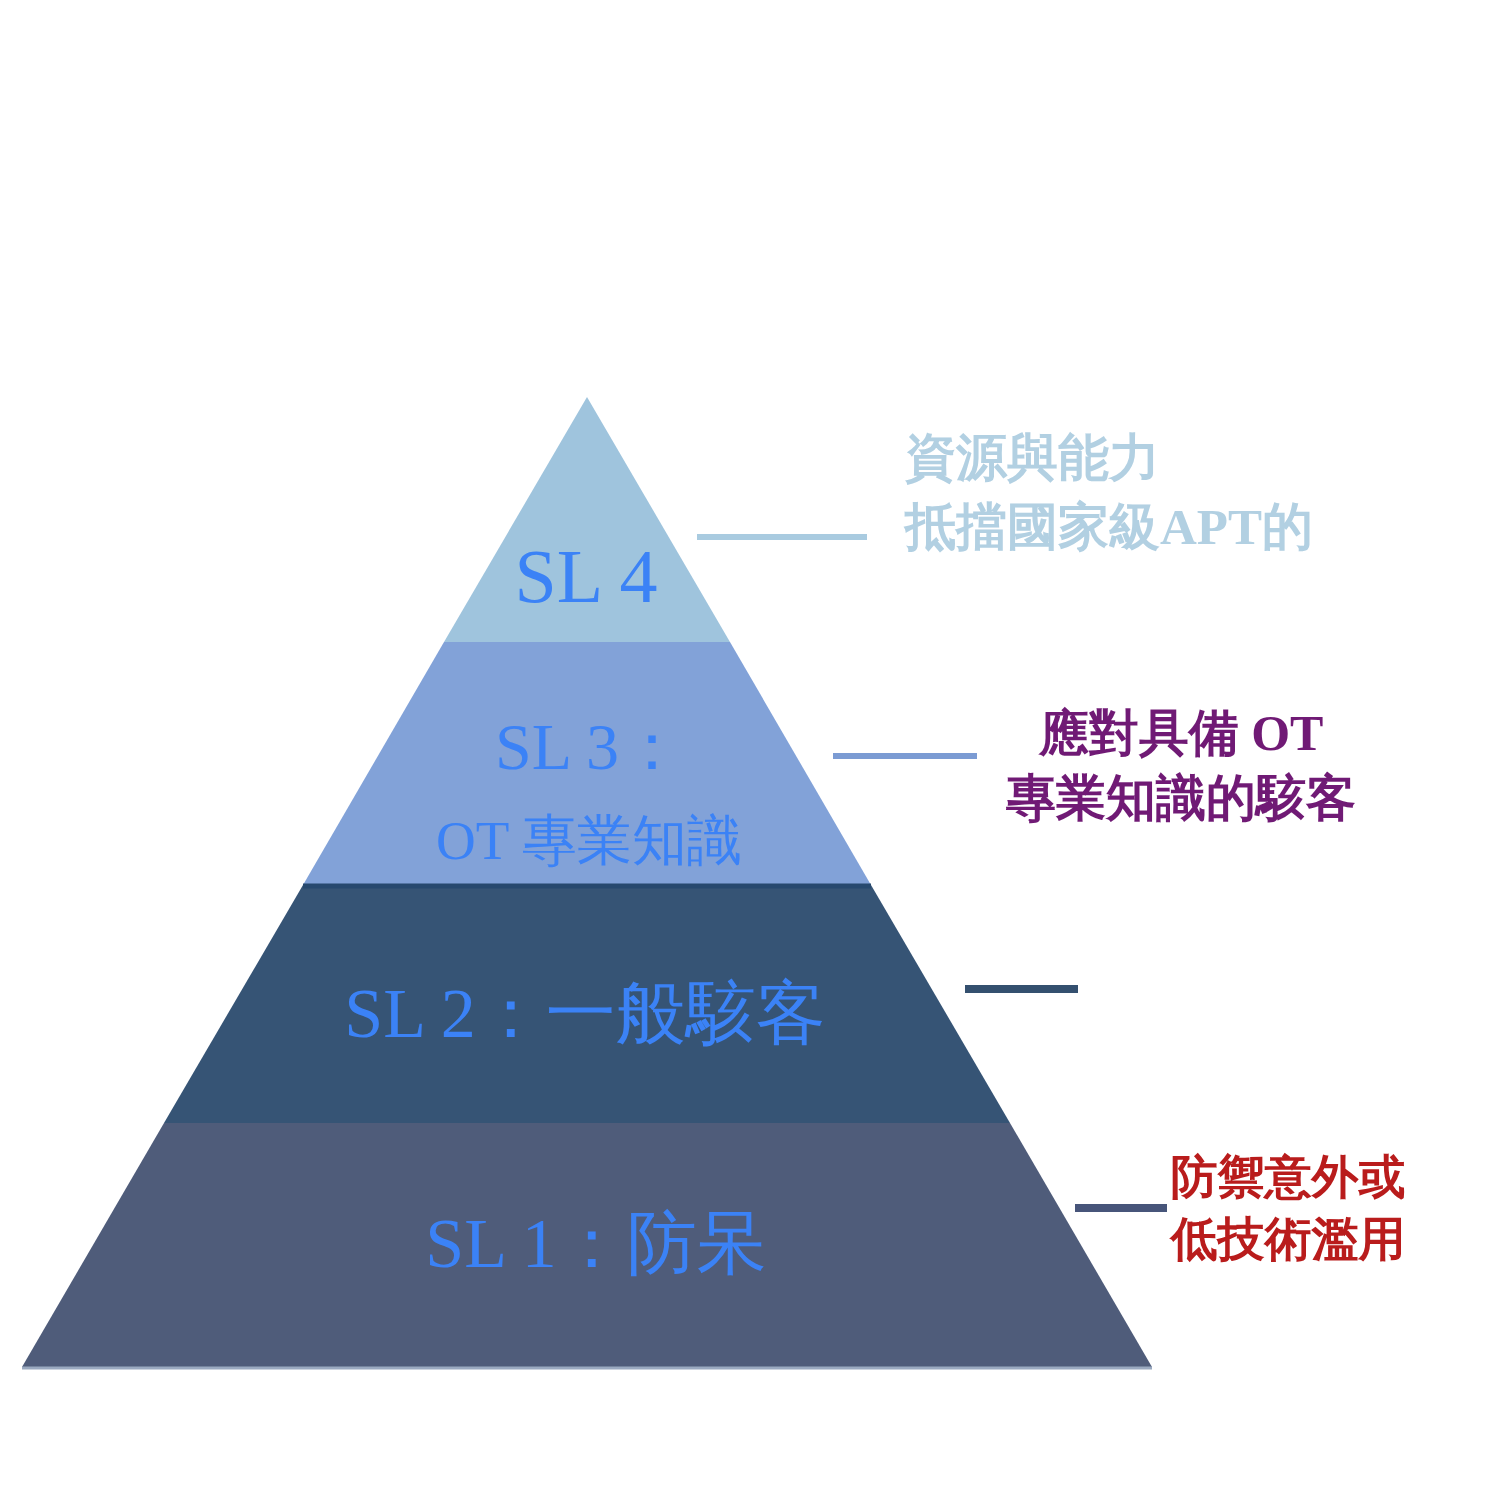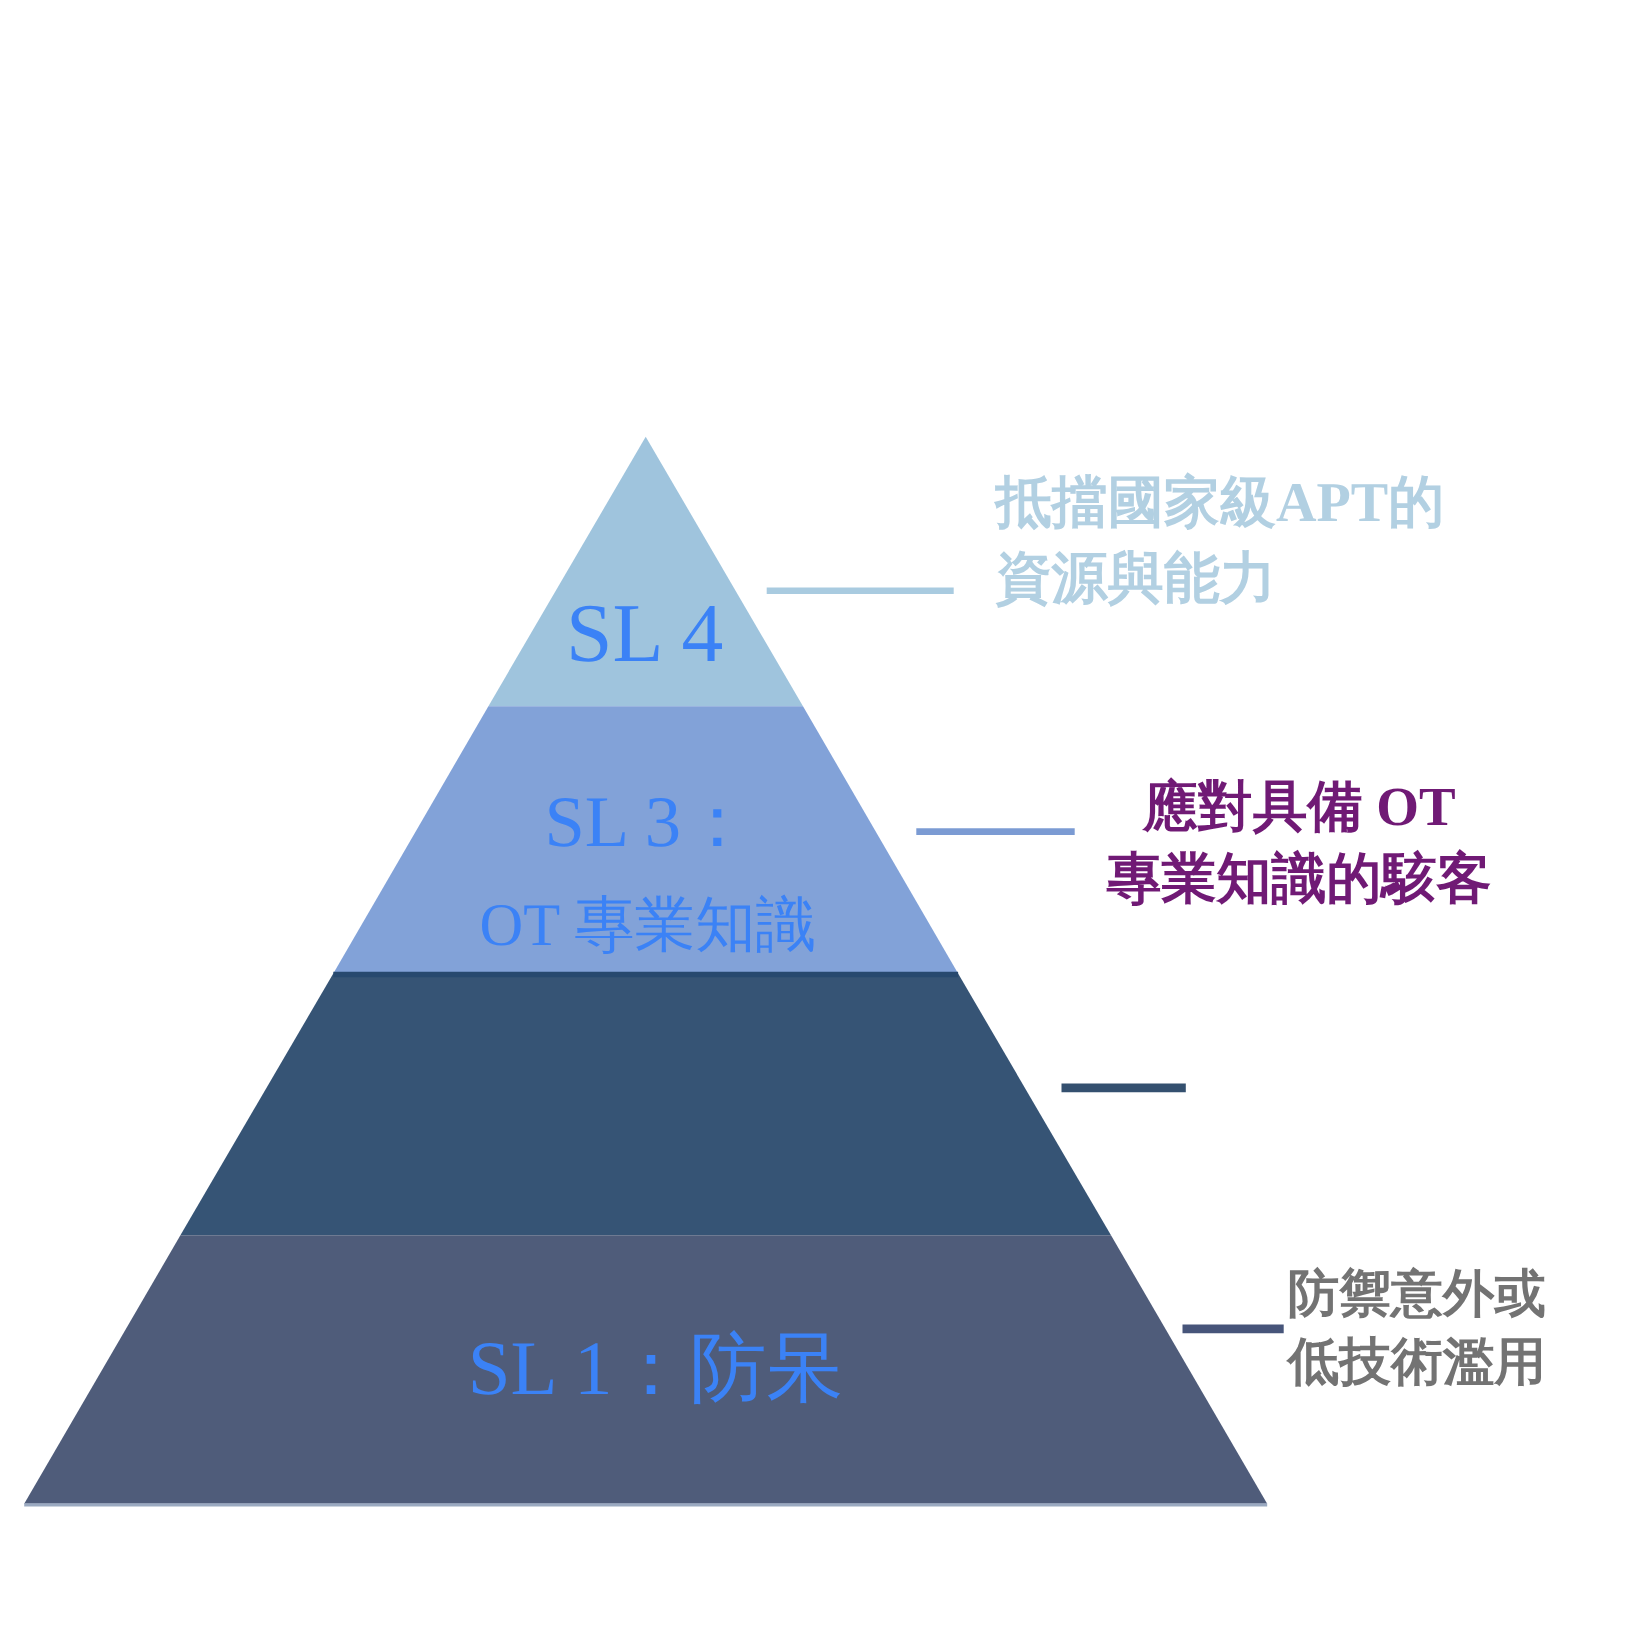--- a/index.html
+++ b/index.html
@@ -50,32 +50,33 @@
     <line x1="833" y1="756" x2="977" y2="756" stroke-width="6" stroke="#7b9bd3"></line>
     <line x1="965" y1="989" x2="1078" y2="989" stroke-width="8" stroke="#34506f"></line>
     <line x1="1075" y1="1208" x2="1167" y2="1208" stroke-width="8" stroke="#47557a"></line>
   </svg>
 
   <div class="band-label lbl-sl4">SL 4</div>
 
   <div class="band-label lbl-sl3-1">SL 3：</div>
   <div class="band-label lbl-sl3-2">OT 專業知識</div>
 
+  <div class="band-label lbl-sl2">SL 2：一般駭客</div>
 
   <div class="band-label lbl-sl1">SL 1：防呆</div>
 
   <div class="annotation anno-1" style="color: rgb(178, 208, 226);">
+    <span class="anno-line">資源與能力</span>
     <span class="anno-line">抵擋國家級APT的</span>
-    <span class="anno-line">資源與能力</span>
   </div>
 
   <div class="annotation anno-2" style="color: #701a75;">
     <span class="anno-line">應對具備 OT</span>
     <span class="anno-line">專業知識的駭客</span>
   </div>
 
 
-  <div class="annotation anno-4" style="color: #737373;">
+  <div class="annotation anno-4" style="color: #b91c1c;">
     <span class="anno-line">防禦意外或</span>
     <span class="anno-line">低技術濫用</span>
   </div>
 
 </div>
 
 </body></html>

